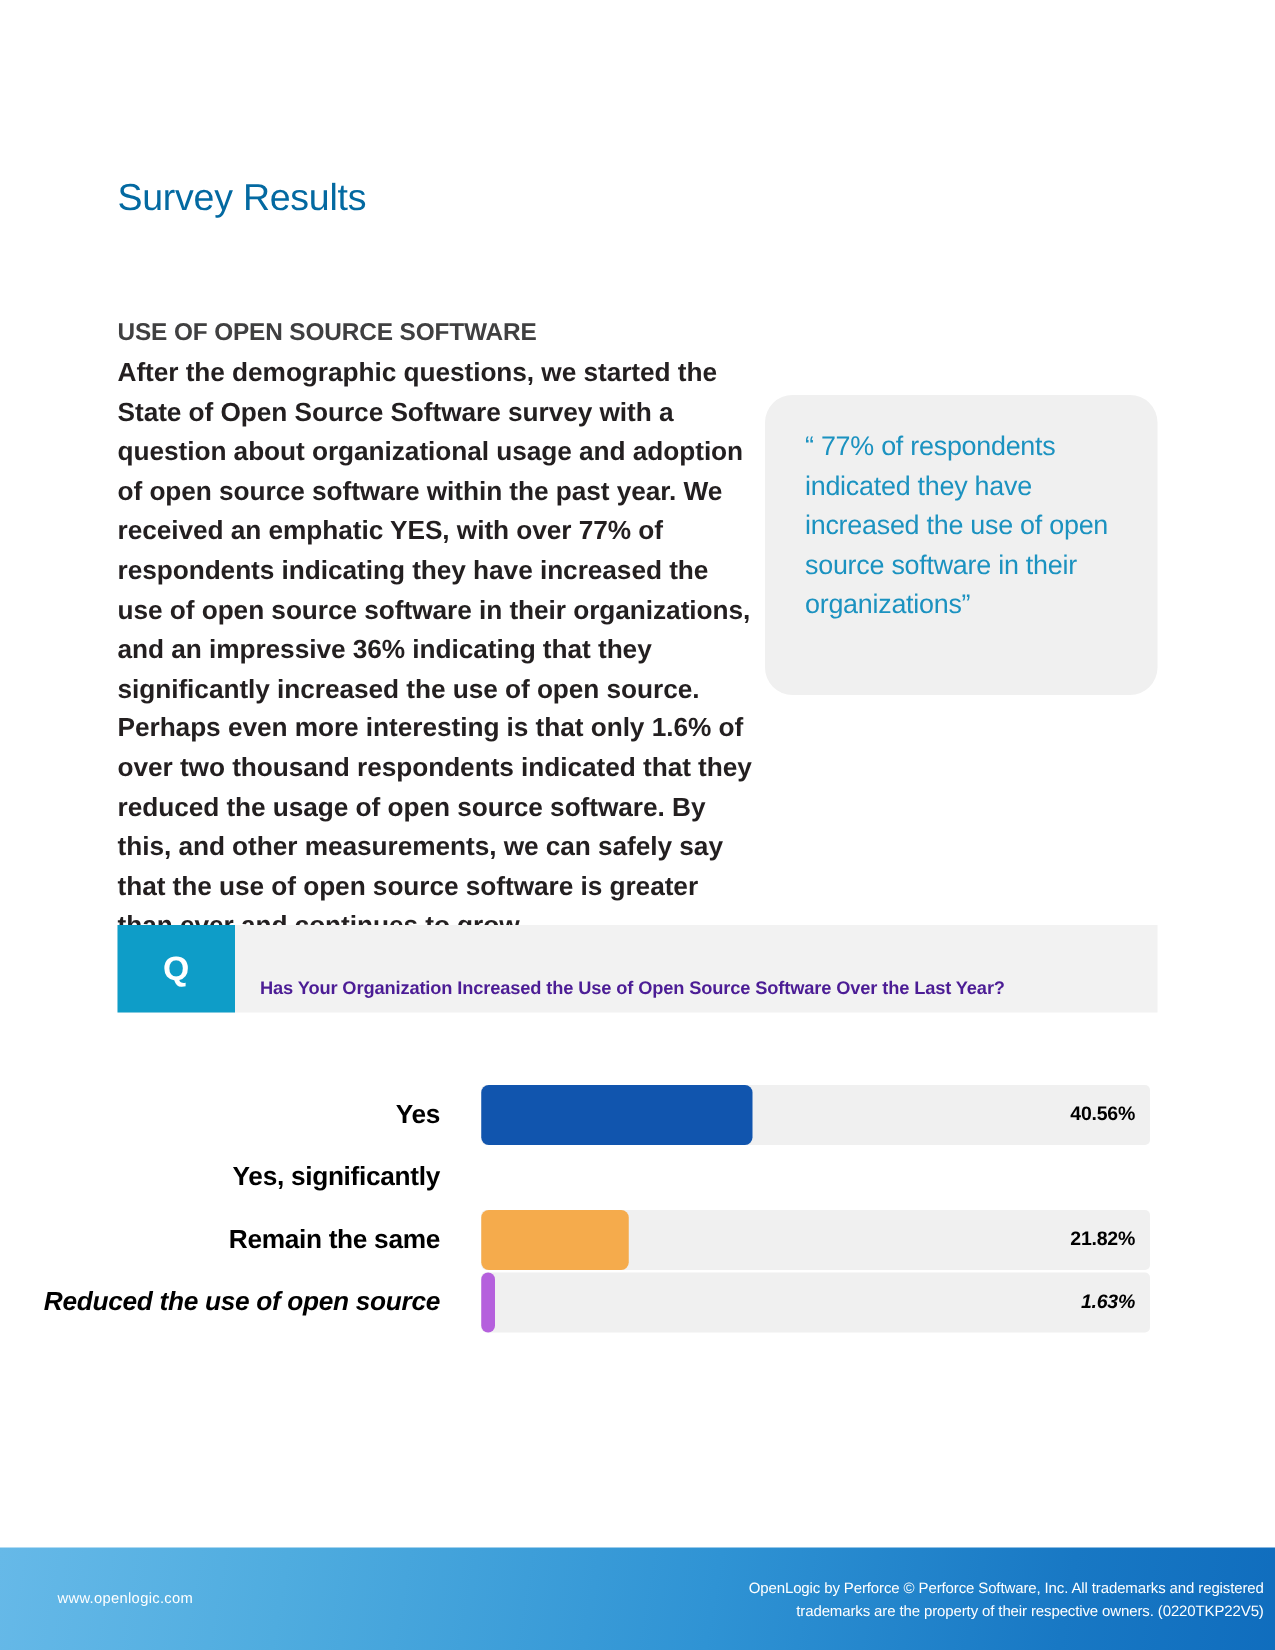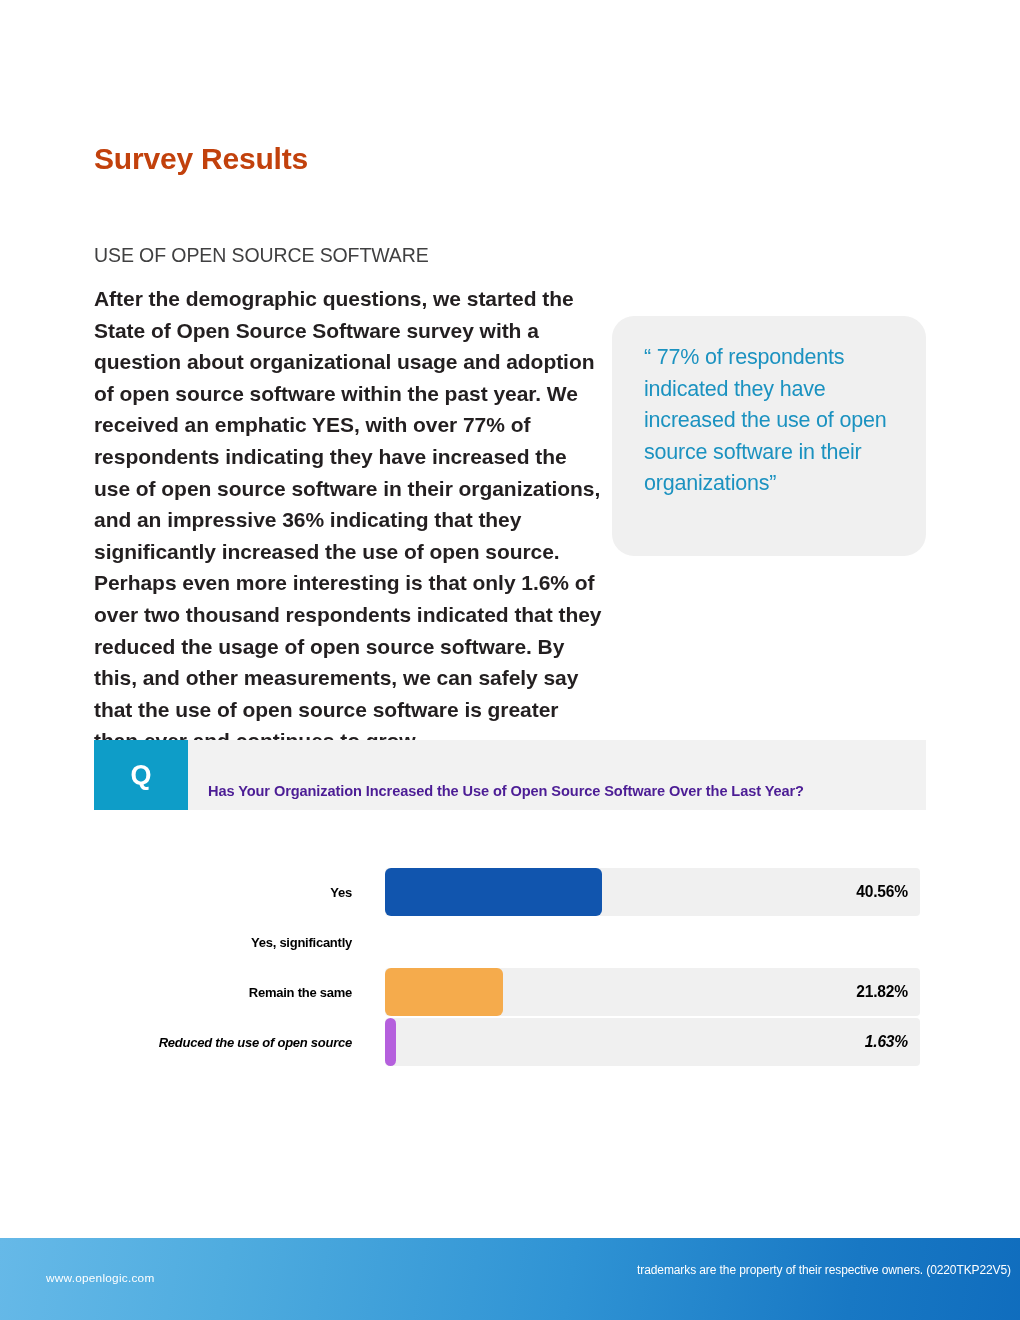--- a/index.html
+++ b/index.html
@@ -46,31 +46,31 @@
     font-weight: bold;
     color: #231f20;
   }
 
   
   .section-title {
     position: absolute;
     left: 94px;
     top: 142px;
     font-size: 30px;
-    font-weight: bold;
-    color: #c2410c;
+    font-weight: normal;
+    color: #0369a1;
     letter-spacing: -0.2px;
   }
 
   .subsection-title {
     position: absolute;
     left: 94px;
-    top: 244px;
+    top: 255px;
     font-size: 19.5px;
-    font-weight: normal;
+    font-weight: bold;
     color: #404041;
     letter-spacing: -0.1px;
   }
 
   
   .body-copy {
     position: absolute;
     left: 94px;
     top: 283px;
     width: 508px;
@@ -165,21 +165,21 @@
   }
   .chart-row-label {
     position: absolute;
     left: 0;
     width: 258px;
     height: 48px;
     display: flex;
     align-items: center;
     justify-content: flex-end;
     text-align: right;
-    font-size: 13px;
+    font-size: 21px;
     font-weight: bold;
     color: #000000;
     letter-spacing: -0.25px;
     white-space: nowrap;
   }
   .chart-track {
     position: absolute;
     left: 291px;
     top: 0;
     width: 535px;
@@ -290,17 +290,18 @@
         <div class="chart-bar" style="width:11px;background:#b560dd;"></div>
         <div class="chart-value">1.63%</div>
       </div>
     </div>
 
   </div>
 
   <div class="footer">
     <div class="footer-url">www.openlogic.com</div>
     <div class="footer-legal">
+      <div>OpenLogic by Perforce © Perforce Software, Inc. All trademarks and registered</div>
       <div>trademarks are the property of their respective owners. (0220TKP22V5)</div>
     </div>
   </div>
 
 </div>
 
 </body></html>

